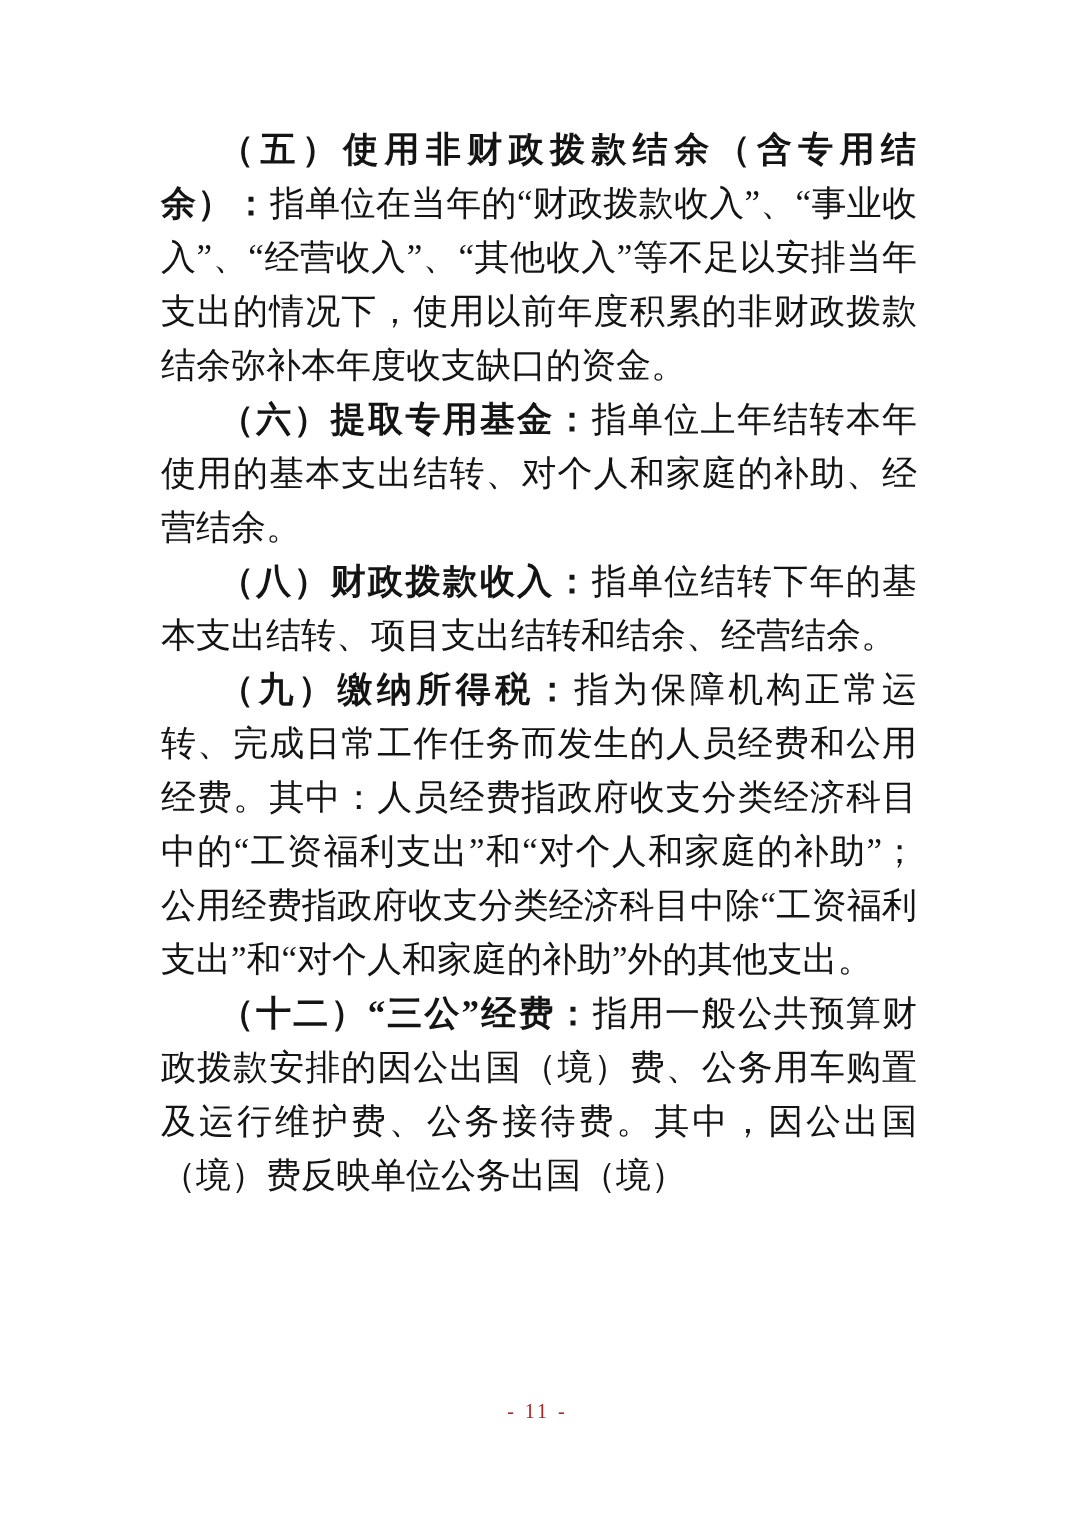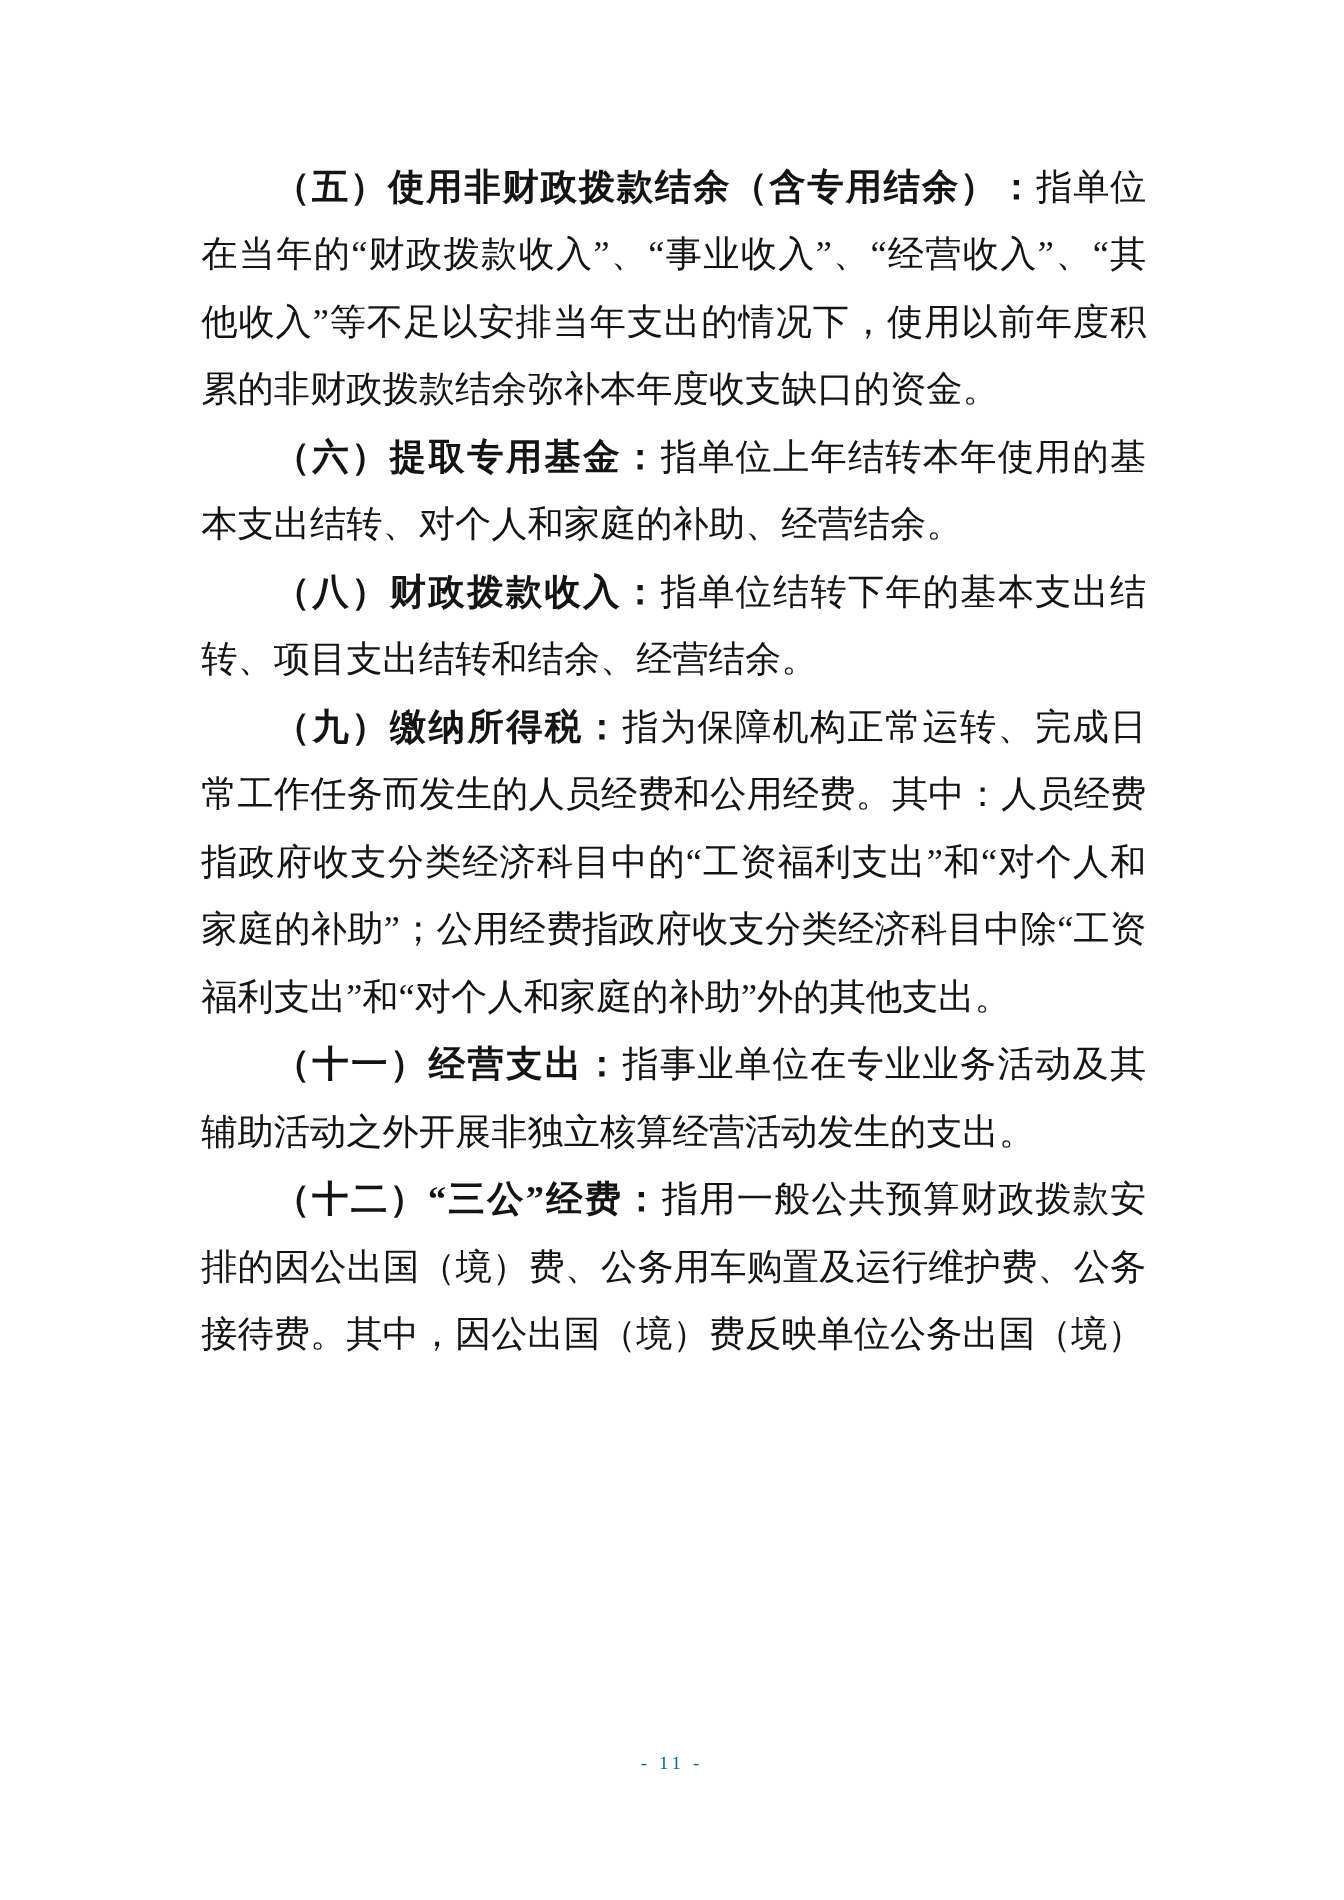--- a/index.html
+++ b/index.html
@@ -15,62 +15,61 @@
       background: #ffffff;
       overflow: hidden;
       font-family: "Liberation Serif", "DejaVu Serif", serif;
       color: #141414;
     }
     .content {
       position: absolute;
       left: 161px;
       top: 123px;
       width: 756px;
-      font-size: 29px;
+      font-size: 35px;
       line-height: 54px;
       text-align: justify;
       text-justify: inter-ideograph;
     }
     .para {
       margin: 0;
       padding: 0;
       text-indent: 58px;
     }
     .para .label {
       font-weight: 700;
       letter-spacing: 1px;
     }
     .footer {
       position: absolute;
       left: 0;
       top: 1398px;
       width: 100%;
       text-align: center;
-      font-size: 15px;
+      font-size: 20px;
       line-height: 26px;
-      color: #0369a1;
+      color: #b91c1c;
       letter-spacing: 3px;
     }
   </style>
 </head>
 <body>
 
 <div class="page">
   <div class="content">
 
     <p class="para"><b class="label">（五）使用非财政拨款结余（含专用结余）：</b><span>指单位在当年的“财政拨款收入”、“事业收入”、“经营收入”、“其他收入”等不足以安排当年支出的情况下，使用以前年度积累的非财政拨款结余弥补本年度收支缺口的资金。</span></p>
 
     <p class="para"><b class="label">（六）提取专用基金：</b><span>指单位上年结转本年使用的基本支出结转、对个人和家庭的补助、经营结余。</span></p>
 
 
     <p class="para"><b class="label">（八）财政拨款收入：</b><span>指单位结转下年的基本支出结转、项目支出结转和结余、经营结余。</span></p>
 
     <p class="para"><b class="label">（九）缴纳所得税：</b><span>指为保障机构正常运转、完成日常工作任务而发生的人员经费和公用经费。其中：人员经费指政府收支分类经济科目中的“工资福利支出”和“对个人和家庭的补助”；公用经费指政府收支分类经济科目中除“工资福利支出”和“对个人和家庭的补助”外的其他支出。</span></p>
 
 
-    <p class="para"><b class="label">（十一）经营支出：</b><span>指事业单位在专业业务活动及其辅助活动之外开展非独立核算经营活动发生的支出。</span></p>
 
     <p class="para"><b class="label">（十二）“三公”经费：</b><span>指用一般公共预算财政拨款安排的因公出国（境）费、公务用车购置及运行维护费、公务接待费。其中，因公出国（境）费反映单位公务出国（境）</span></p>
 
   </div>
 
   <div class="footer">- 11 -</div>
 </div>
 
 </body></html>

